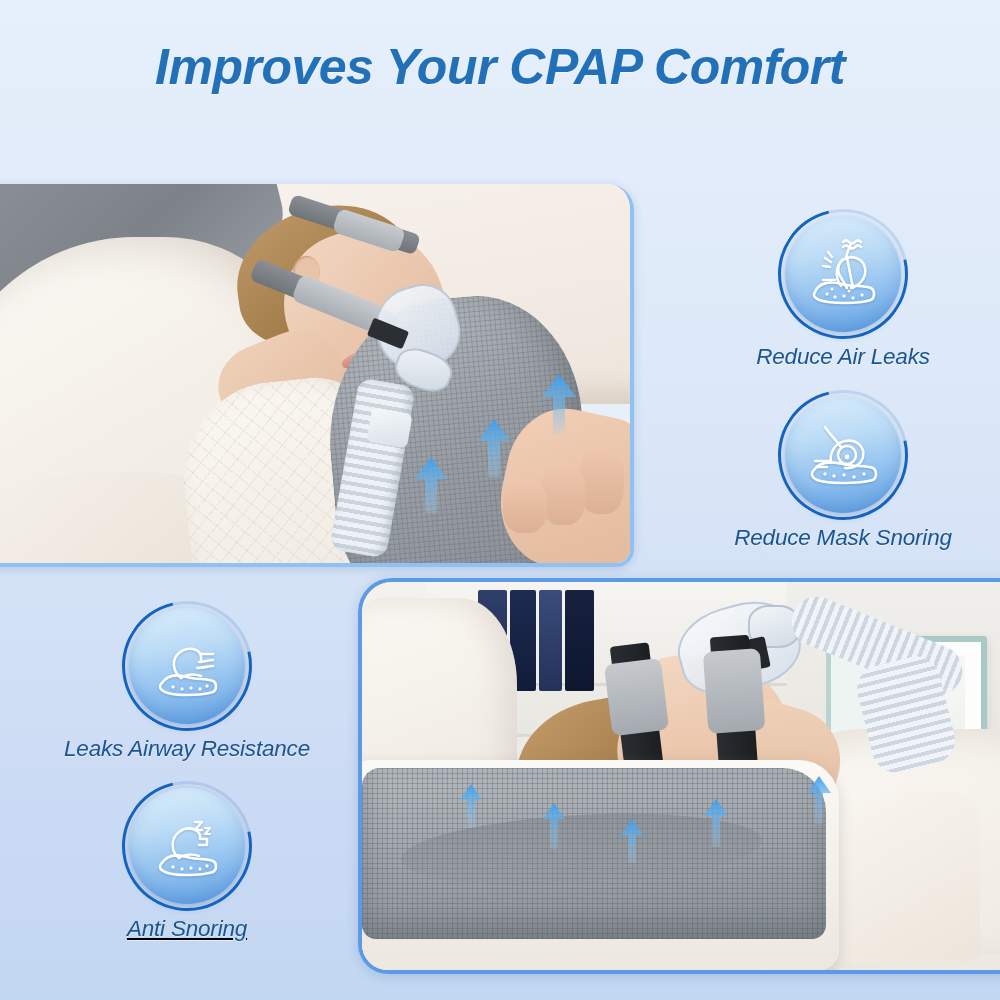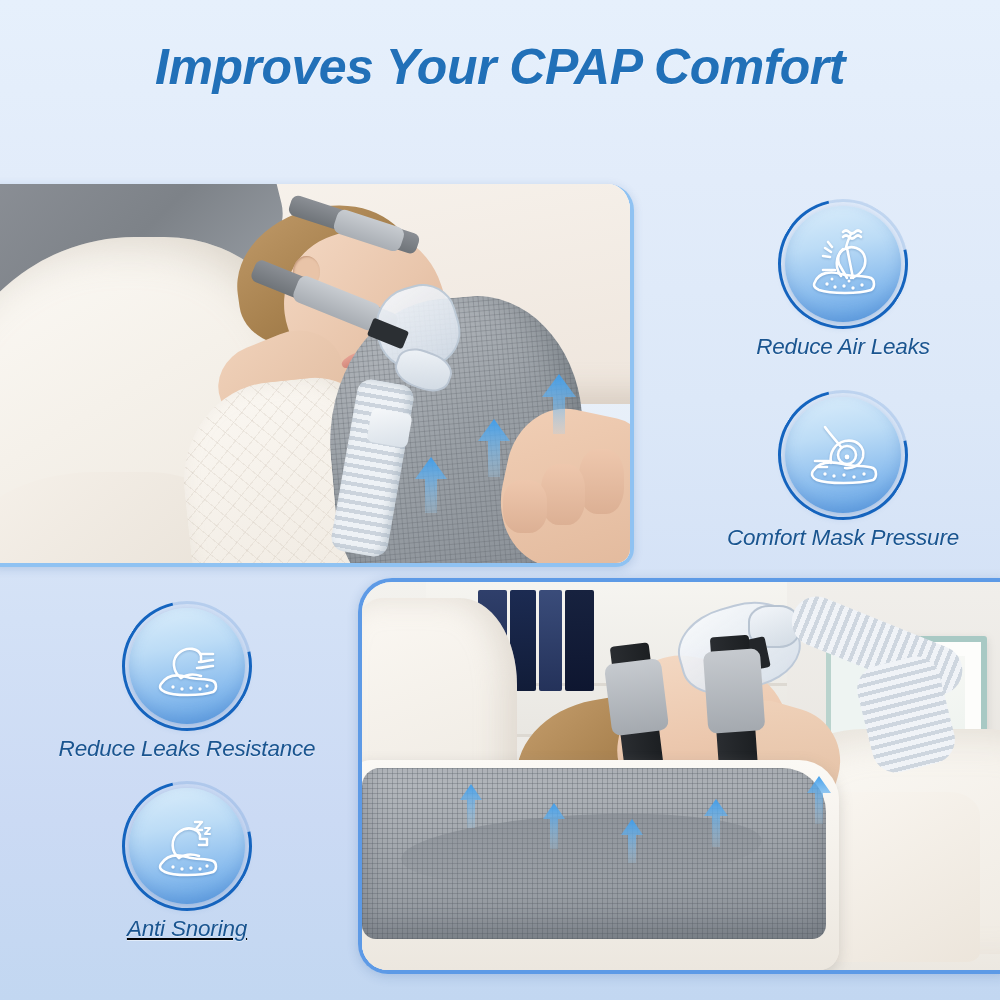--- a/index.html
+++ b/index.html
@@ -464,21 +464,21 @@
           <stop offset="0%" stop-color="#9fd2f7" stop-opacity=".2"></stop>
           <stop offset="100%" stop-color="#3d9dec" stop-opacity=".95"></stop>
         </linearGradient>
           </defs>
         <path d="M13 0 L25 17 L17 17 L17 48 L9 48 L9 17 L1 17 Z" fill="url(#bg5)"></path>
       </svg>
     </div>
   </div>
 </div>
 
-<div class="badge" style="left:693px; top:206px; width:300px;">
+<div class="badge" style="left:693px; top:216px; width:300px;">
   <div class="badge-circle-wrap">
     <div class="badge-ring"></div>
     <div class="badge-circle">
       <svg width="84" height="84" viewBox="0 0 84 84" fill="none" stroke="#ffffff" stroke-width="2.6" stroke-linecap="round" stroke-linejoin="round">
 
         <path d="M14 60 C18 50 30 49 40 52 C52 55 62 53 70 56 C74 58 74 66 70 68 C58 72 30 72 18 68 C13 66 12 63 14 60 Z"></path>
         <circle cx="26" cy="62" r="1.7" fill="#fff" stroke="none"></circle>
         <circle cx="34" cy="65" r="1.7" fill="#fff" stroke="none"></circle>
         <circle cx="43" cy="64" r="1.7" fill="#fff" stroke="none"></circle>
         <circle cx="52" cy="66" r="1.7" fill="#fff" stroke="none"></circle>
@@ -525,21 +525,21 @@
         <circle cx="46" cy="42" r="9"></circle>
         <circle cx="46" cy="44" r="2.4" fill="#fff" stroke="none"></circle>
 
         <path d="M40 34 C34 26 28 20 24 14"></path>
 
         <path d="M14 48 L30 48"></path>
         <path d="M16 54 L26 54"></path>
       </svg>
     </div>
   </div>
-  <div class="badge-label">Comfort Mask Pressure</div>
+  <div class="badge-label">Reduce Mask Snoring</div>
 </div>
 
 <div class="badge" style="left:37px; top:608px; width:300px;">
   <div class="badge-circle-wrap">
     <div class="badge-ring"></div>
     <div class="badge-circle">
       <svg width="84" height="84" viewBox="0 0 84 84" fill="none" stroke="#ffffff" stroke-width="2.6" stroke-linecap="round" stroke-linejoin="round">
 
         <path d="M16 60 C22 51 32 50 42 53 C52 56 60 54 68 57 C72 59 72 66 68 68 C56 72 28 72 20 68 C15 66 14 63 16 60 Z"></path>
         <circle cx="28" cy="63" r="1.7" fill="#fff" stroke="none"></circle>
@@ -551,21 +551,21 @@
         <path d="M36 54 C28 48 26 36 34 29 C42 22 54 24 56 32 L56 38"></path>
 
         <path d="M56 30 L68 30"></path>
         <path d="M54 38 C60 38 64 36 68 36"></path>
         <path d="M52 44 C58 44 64 42 68 42"></path>
 
         <path d="M36 54 C42 50 50 50 56 52"></path>
       </svg>
     </div>
   </div>
-  <div class="badge-label">Reduce Leaks Resistance</div>
+  <div class="badge-label">Leaks Airway Resistance</div>
 </div>
 
 <div class="badge" style="left:37px; top:788px; width:300px;text-decoration:underline;">
   <div class="badge-circle-wrap">
     <div class="badge-ring"></div>
     <div class="badge-circle">
       <svg width="84" height="84" viewBox="0 0 84 84" fill="none" stroke="#ffffff" stroke-width="2.6" stroke-linecap="round" stroke-linejoin="round">
 
         <path d="M16 60 C22 51 32 50 42 53 C52 56 60 54 68 57 C72 59 72 66 68 68 C56 72 28 72 20 68 C15 66 14 63 16 60 Z"></path>
         <circle cx="28" cy="63" r="1.7" fill="#fff" stroke="none"></circle>

